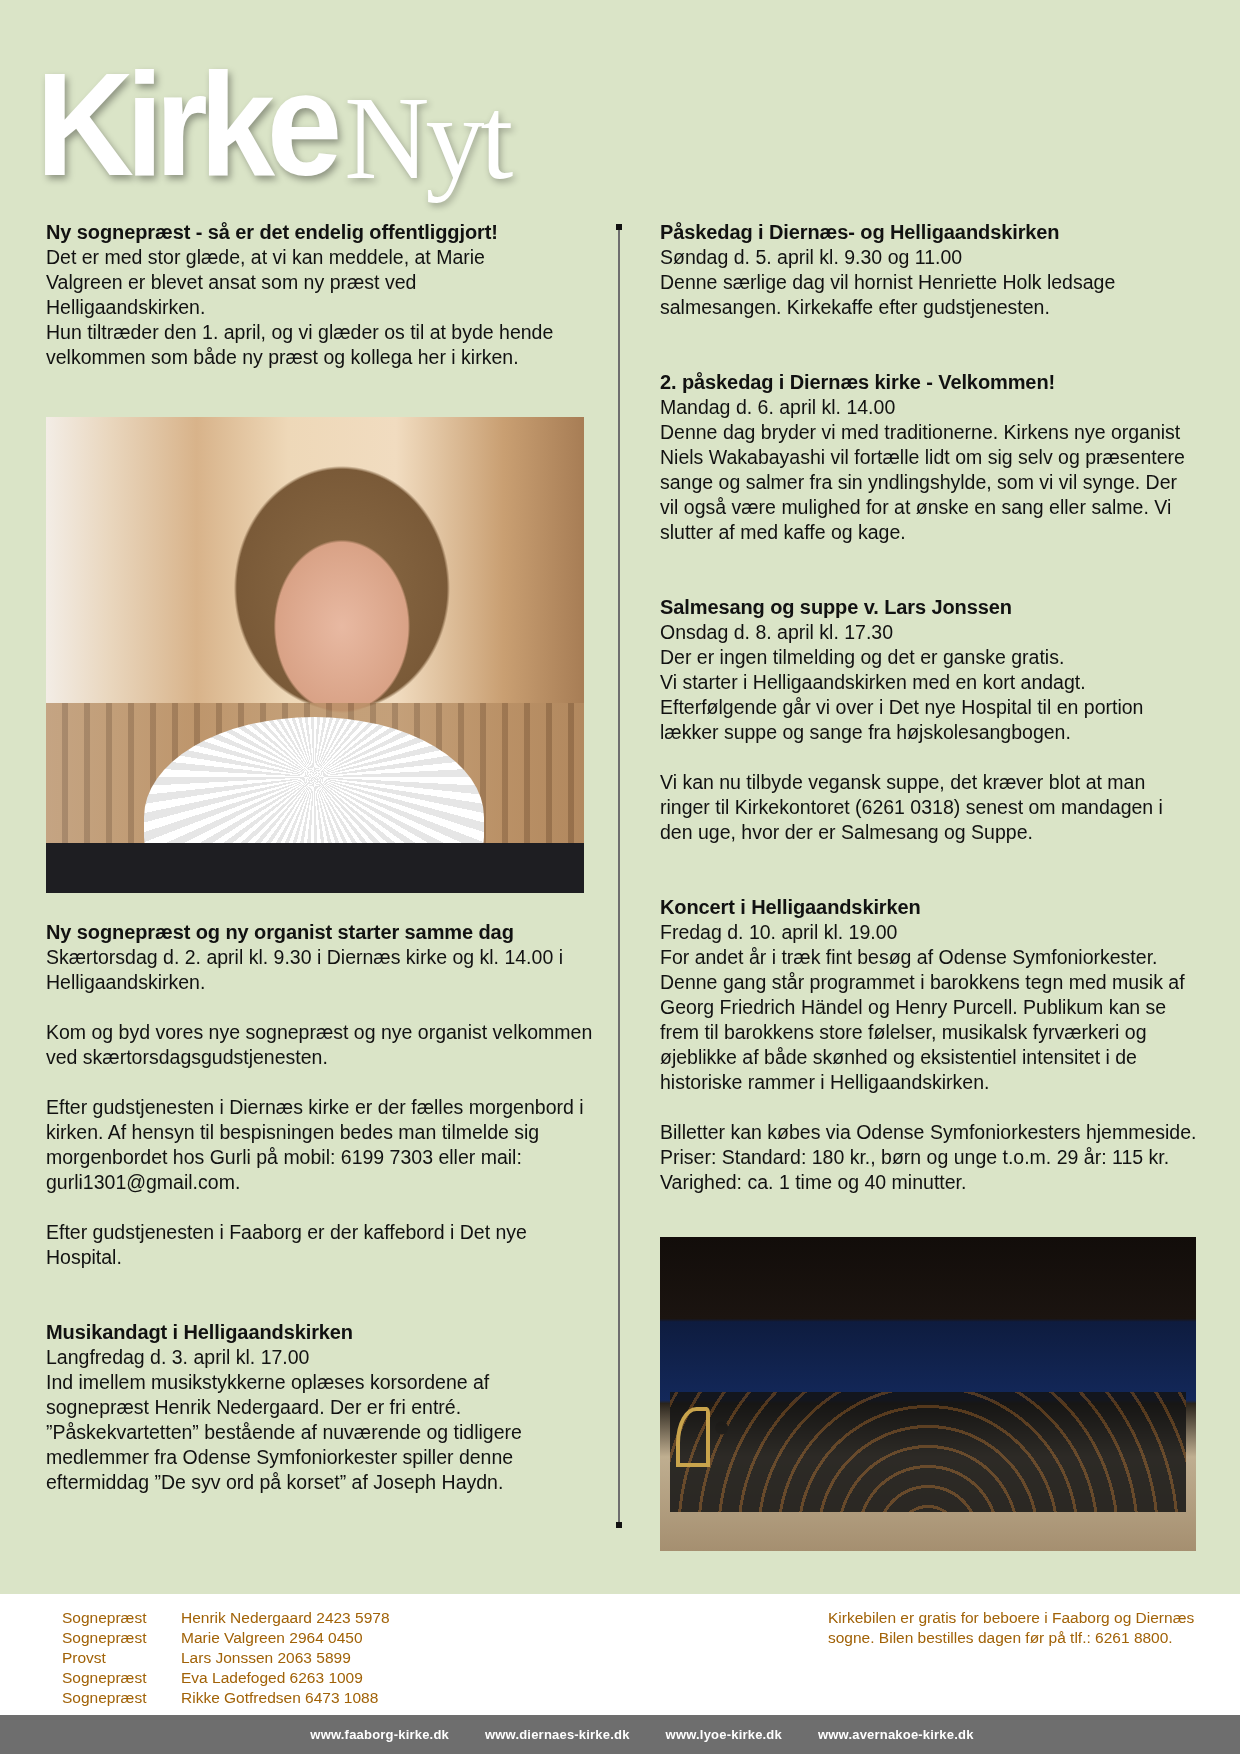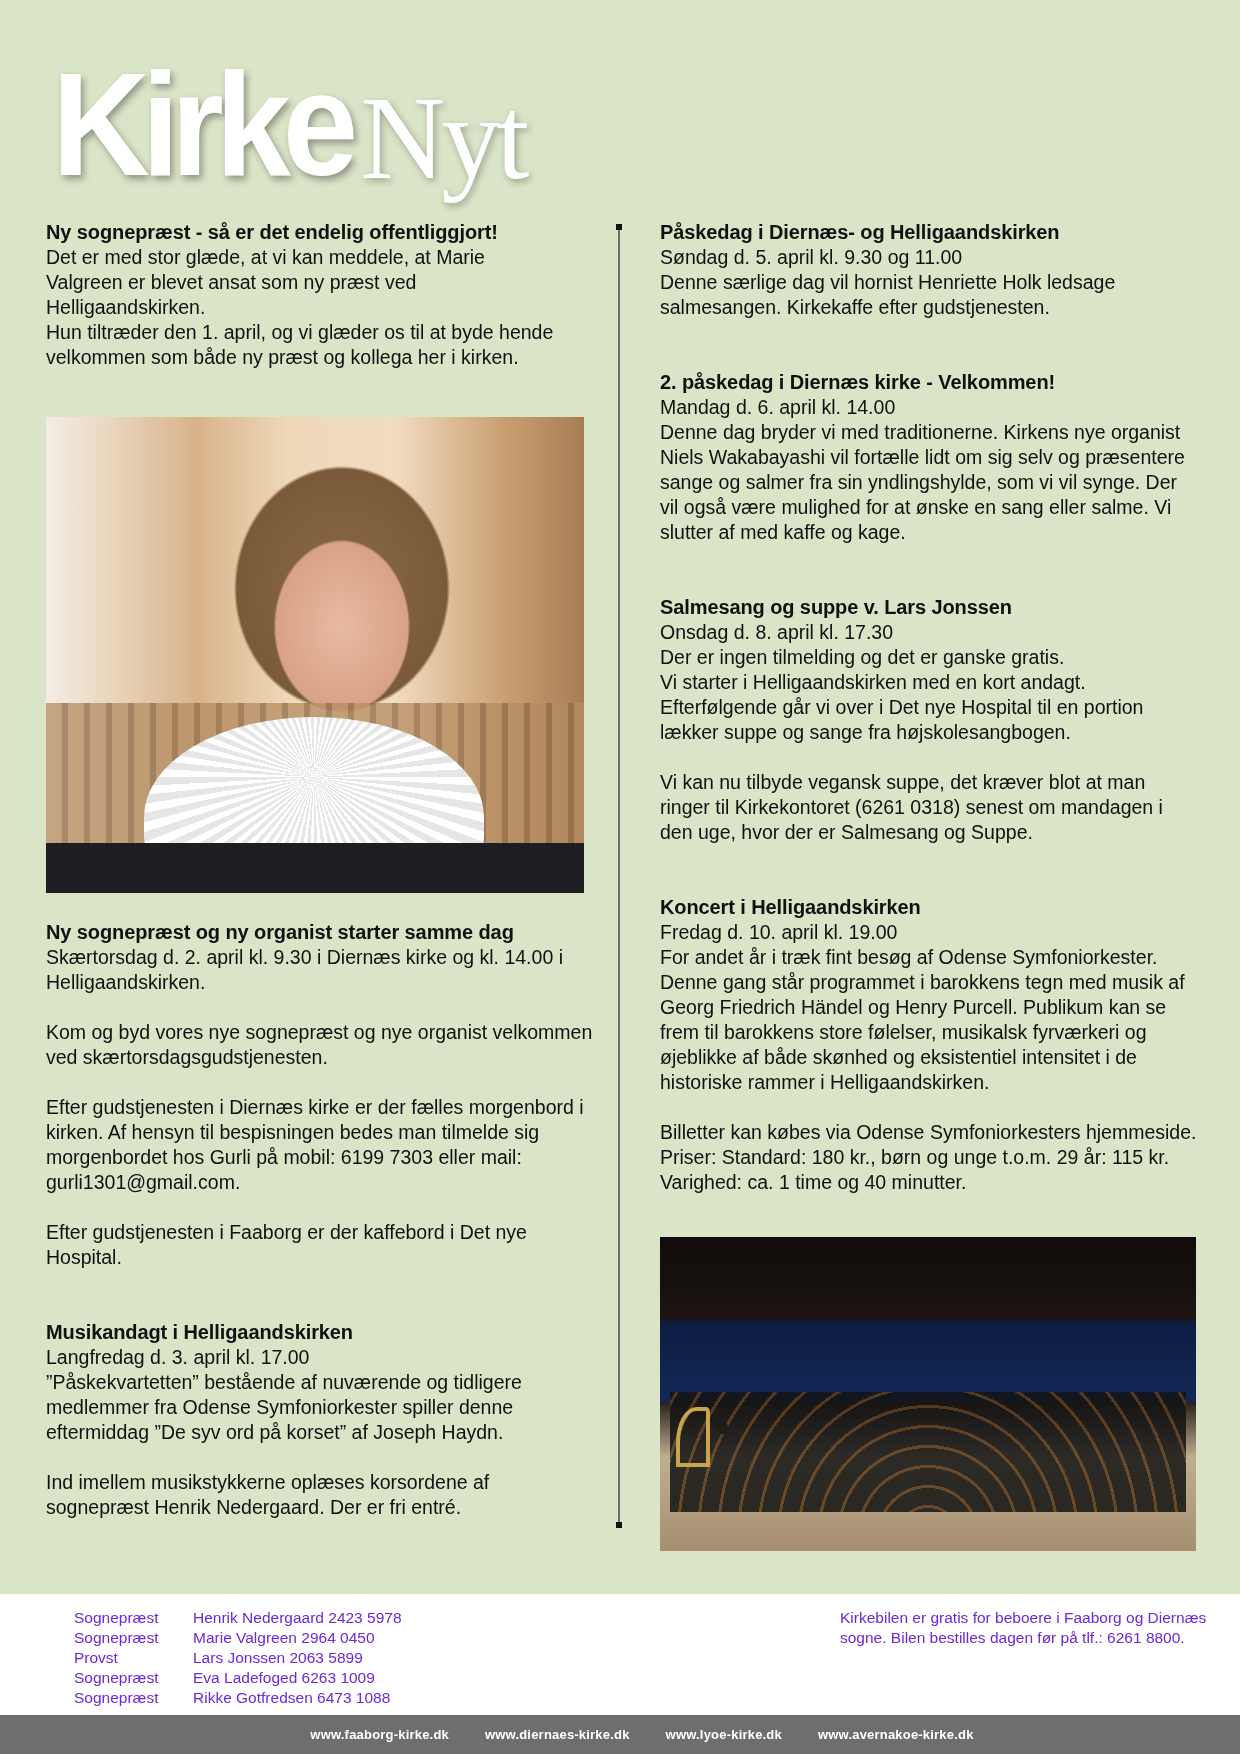--- a/index.html
+++ b/index.html
@@ -8,21 +8,21 @@
     background: #ffffff;
     font-family: "Liberation Sans", "DejaVu Sans", sans-serif;
     color: #111111;
     position: relative;
   }
   .page-green {
     position: absolute; left: 0; top: 0; width: 1240px; height: 1594px;
     background: #dae4c7;
   }
   .masthead {
-    position: absolute; left: 52px; top: 48px; height: 150px;
+    position: absolute; left: 36px; top: 48px; height: 150px;
     display: flex; align-items: flex-end;
   }
   .mast-kirke {
     font-family: "Liberation Sans", "DejaVu Sans", sans-serif;
     font-weight: 900; font-size: 146px; letter-spacing: -9px;
     color: #ffffff; line-height: 1;
     text-shadow: 3px 4px 8px rgba(0,0,0,0.35);
     transform: scaleX(0.93); transform-origin: left bottom;
     display: inline-block;
   }
@@ -93,23 +93,23 @@
       radial-gradient(circle at 10% 30%, #111 0 6px, transparent 7px),
       repeating-radial-gradient(circle at 50% 120%, #141414 0 8px, #5b3b1c 8px 11px, #141414 11px 20px);
     opacity: 0.85;
   }
   .photo-orchestra .harp {
     position: absolute; left: 16px; top: 170px; width: 34px; height: 60px;
     border: 4px solid #c9a44c; border-radius: 60% 10% 0 0;
   }
 
   .footer {
-    position: absolute; left: 16px; top: 1594px; width: 1141px; height: 121px;
+    position: absolute; left: 4px; top: 1594px; width: 1141px; height: 121px;
     background: #ffffff;
-    font-size: 15.5px; line-height: 20px; color: #6d28d9;
+    font-size: 15.5px; line-height: 20px; color: #a16207;
   }
   .staff {
     position: absolute; left: 58px; top: 14px;
     display: grid; grid-template-columns: 119px 260px;
   }
   .offices { position: absolute; left: 437px; top: 14px; }
   .carinfo { position: absolute; left: 824px; top: 14px; width: 390px; }
   .urlbar {
     position: absolute; left: 0; top: 1715px; width: 1240px; height: 39px;
     background: #6e6e6e;
@@ -151,22 +151,22 @@
     <h2>Ny sognepræst og ny organist starter samme dag</h2>
     <p class="sub">Skærtorsdag d. 2. april kl. 9.30 i Diernæs kirke og kl. 14.00 i Helligaandskirken.</p>
     <p style="margin-top:25px !important">Kom og byd vores nye sognepræst og nye organist velkommen ved skærtorsdagsgudstjenesten.</p>
     <p>Efter gudstjenesten i Diernæs kirke er der fælles morgenbord i kirken. Af hensyn til bespisningen bedes man tilmelde sig morgenbordet hos Gurli på mobil: 6199 7303 eller mail: gurli1301@gmail.com.</p>
     <p>Efter gudstjenesten i Faaborg er der kaffebord i Det nye Hospital.</p>
   </article>
 
   <article class="article" style="margin-top:50px">
     <h2>Musikandagt i Helligaandskirken</h2>
     <p class="sub">Langfredag d. 3. april kl. 17.00</p>
+    <p>Ind imellem musikstykkerne oplæses korsordene af sognepræst Henrik Nedergaard. Der er fri entré.</p>
     <p style="margin-top:0">”Påskekvartetten” bestående af nuværende og tidligere medlemmer fra Odense Symfoniorkester spiller denne eftermiddag ”De syv ord på korset” af Joseph Haydn.</p>
-    <p>Ind imellem musikstykkerne oplæses korsordene af sognepræst Henrik Nedergaard. Der er fri entré.</p>
   </article>
 </section>
 
 <div class="divider"></div>
 
 <section class="col col-right">
   <article class="article">
     <h2>Påskedag i Diernæs- og Helligaandskirken</h2>
     <p class="sub">Søndag d. 5. april kl. 9.30 og 11.00</p>
     <p style="margin-top:0">Denne særlige dag vil hornist Henriette Holk ledsage salmesangen. Kirkekaffe efter gudstjenesten.</p>

